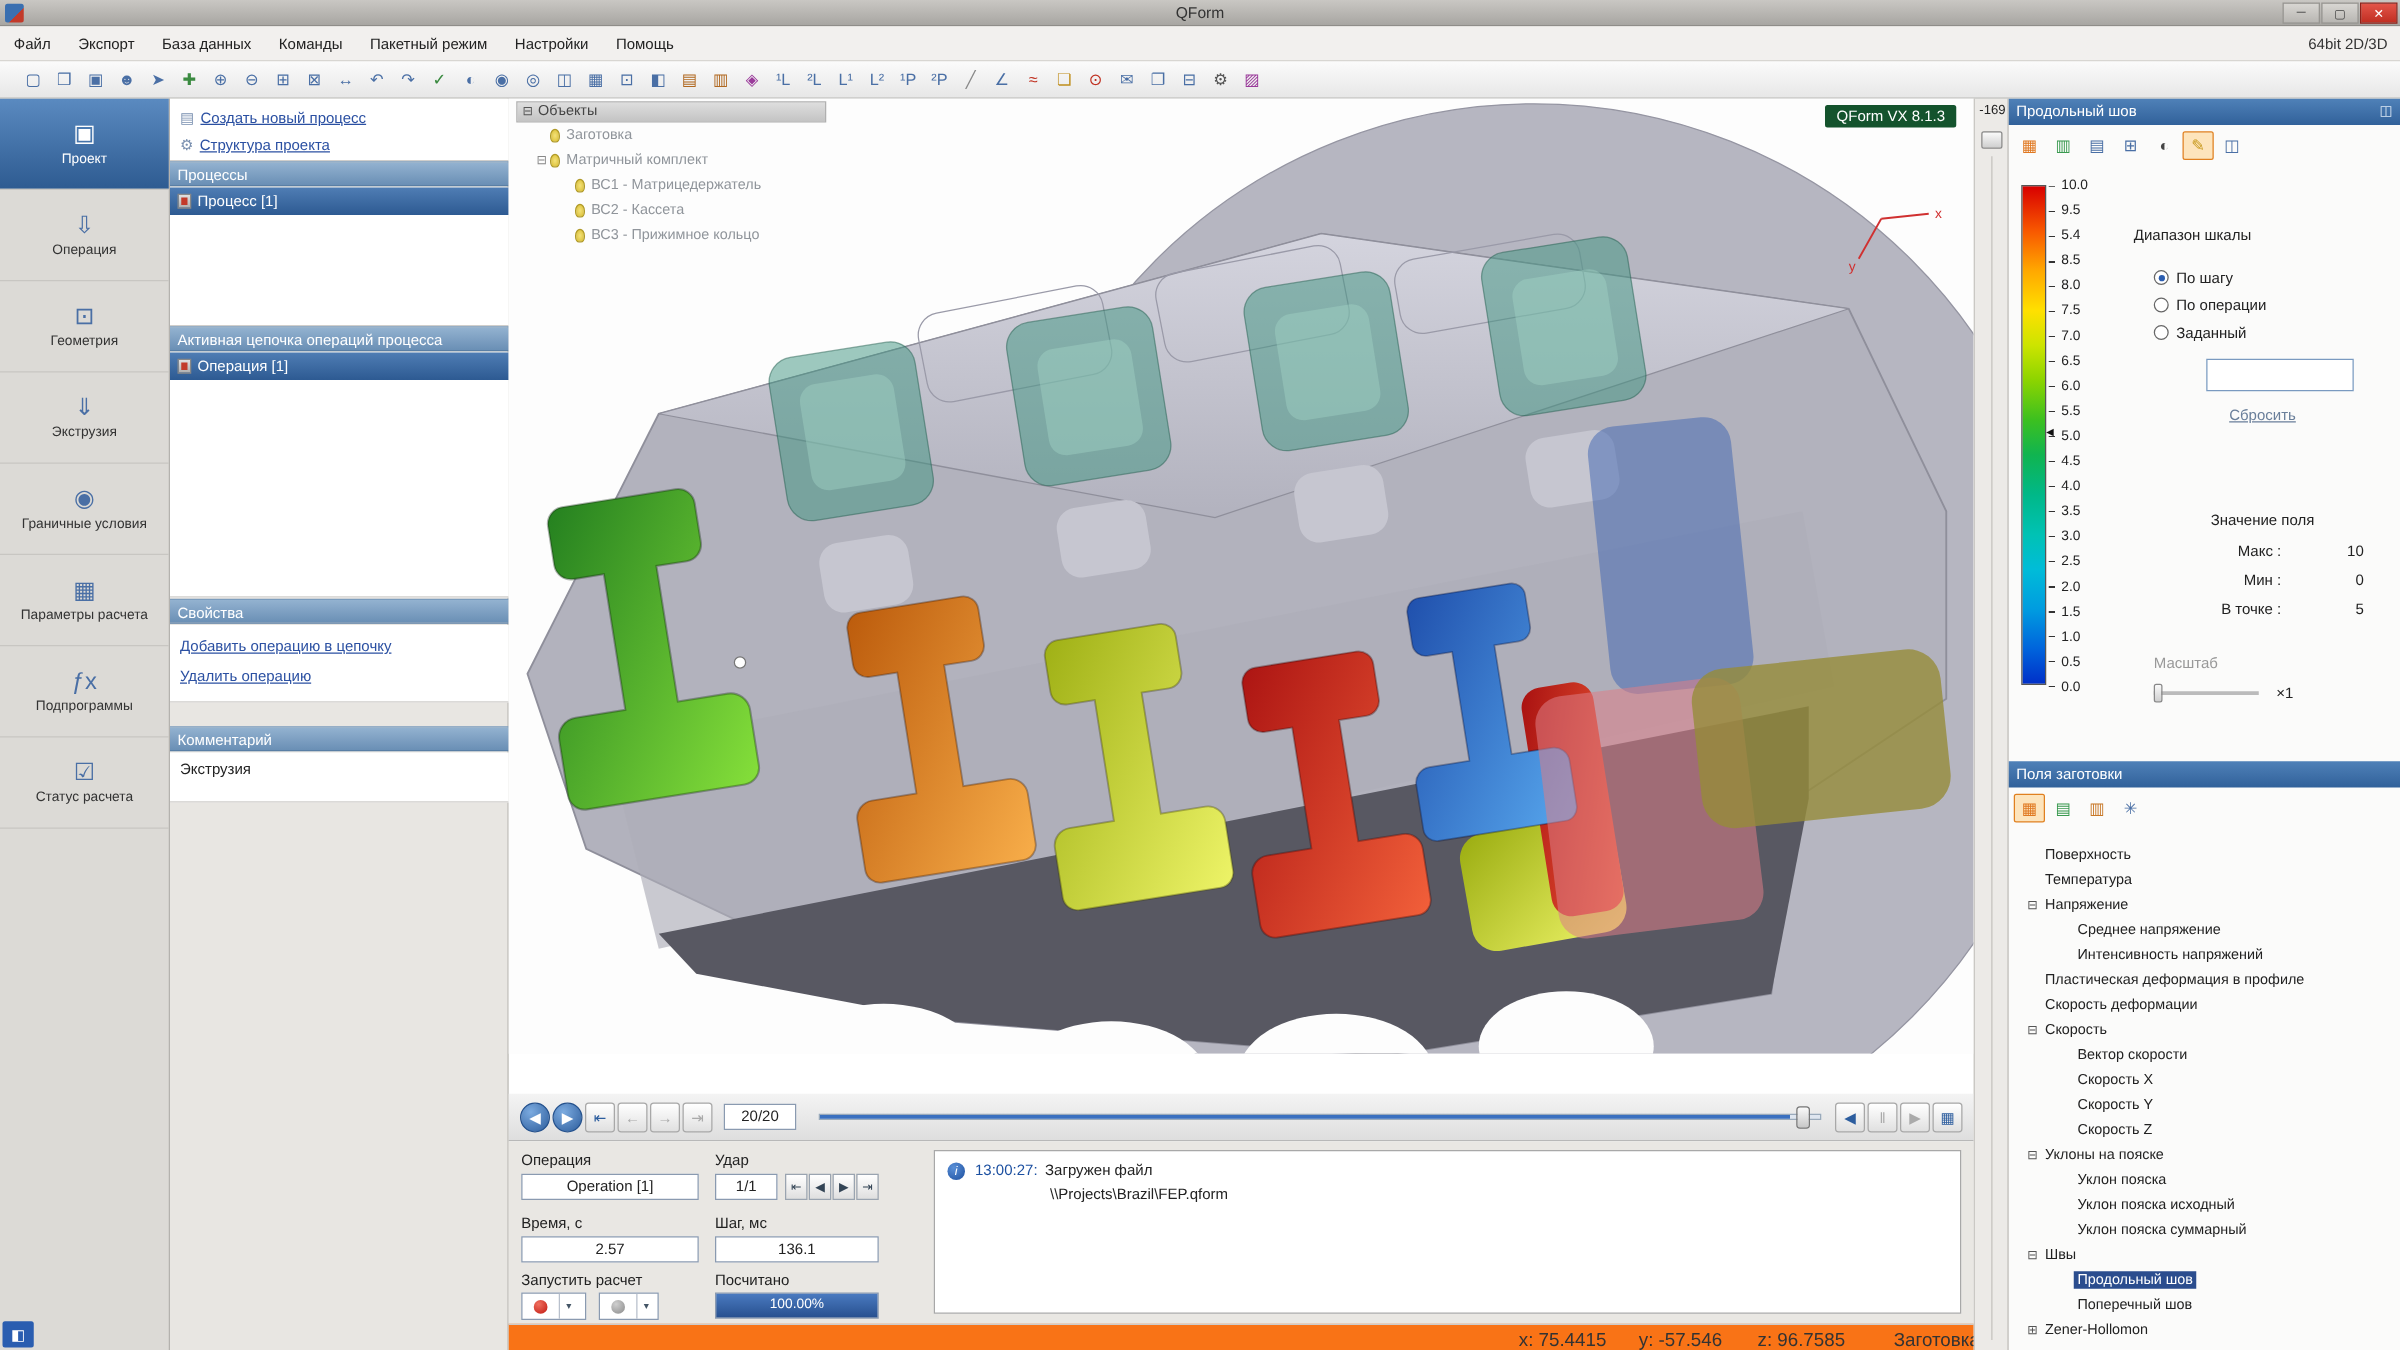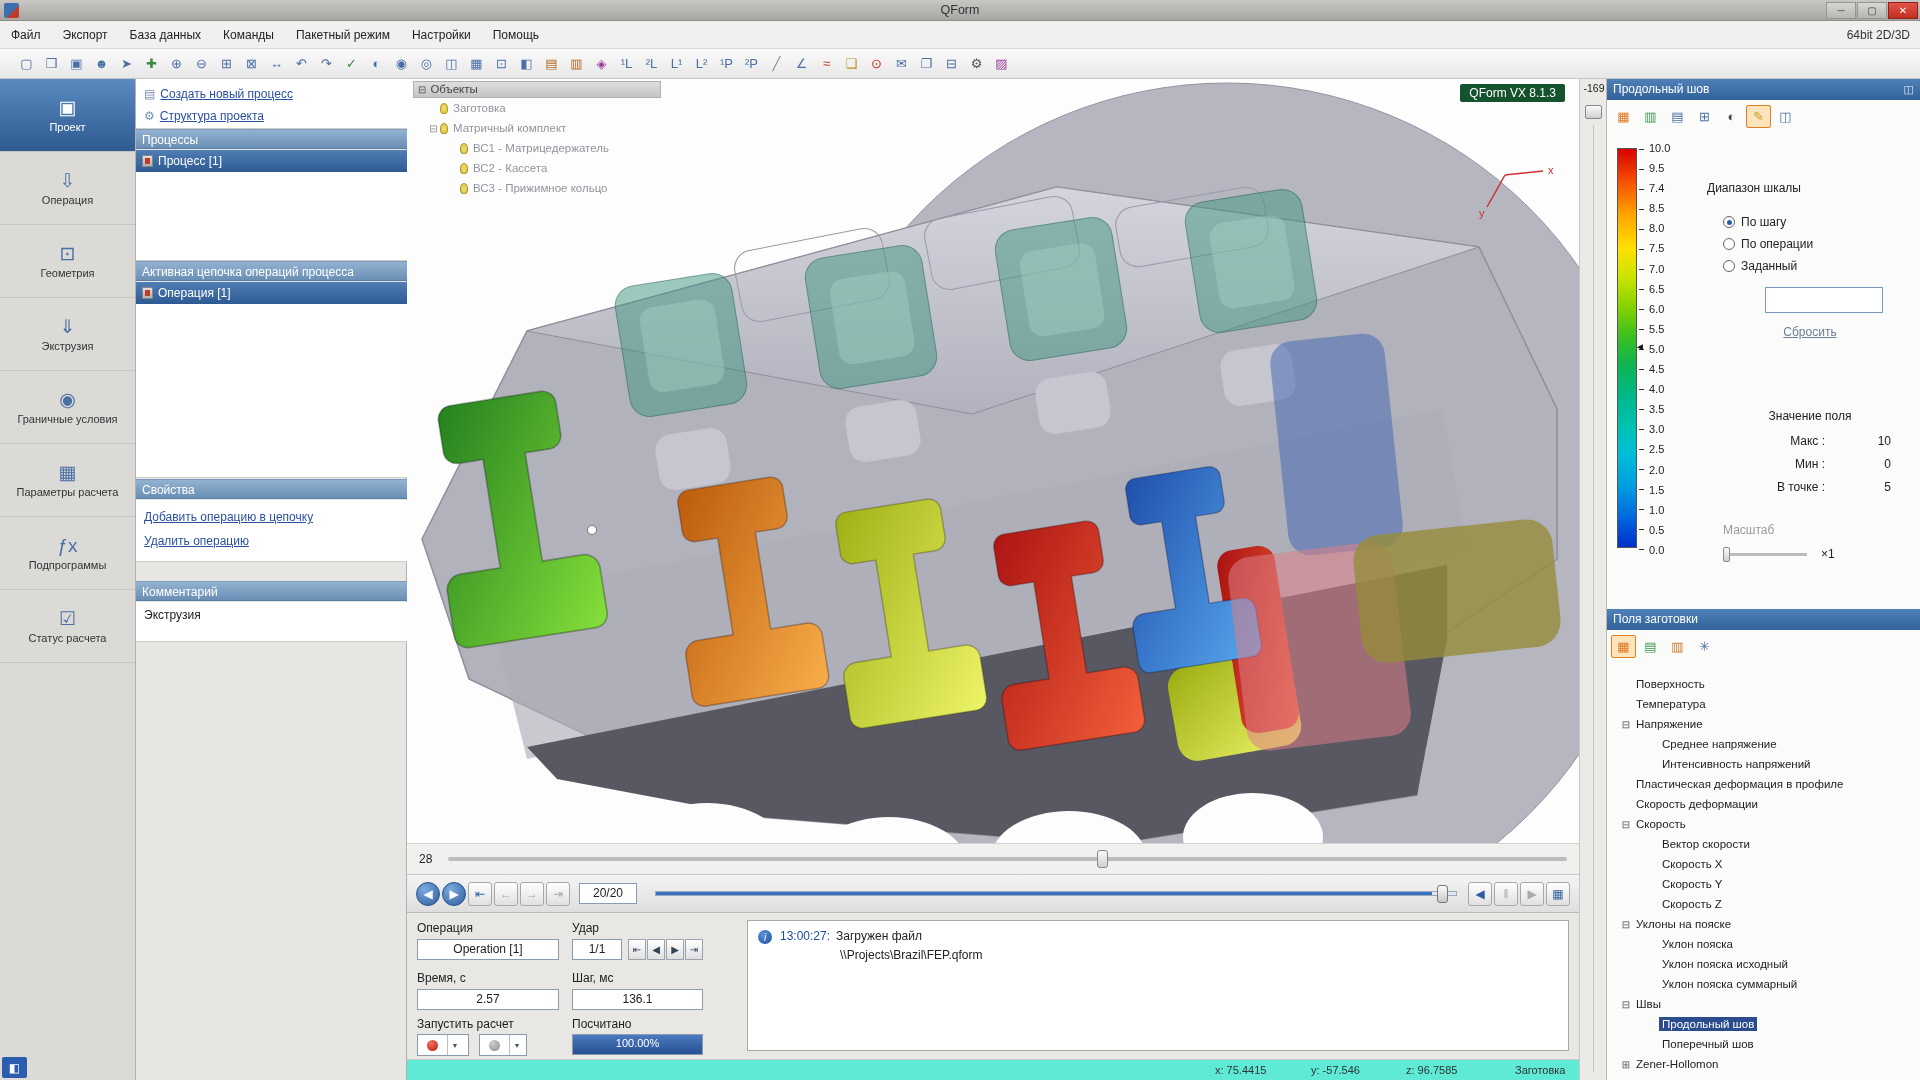--- a/index.html
+++ b/index.html
@@ -120,22 +120,22 @@
   .log { position:absolute; left:340px; top:7px; width:822px; height:131px; background:#fff;
     border:1px solid #a8a8a8; padding:6px 8px 6px 10px; }
   .infoicon { position:absolute; left:10px; top:9px; width:14px; height:14px; border-radius:50%;
     background:radial-gradient(circle at 35% 30%,#5a90d8,#1d4f9e); color:#fff; font-size:10px; font-style:italic;
     display:flex; align-items:center; justify-content:center; }
   .lrow { line-height:19px; padding-left:22px; }
   .lrow:nth-of-type(2) { padding-left:76px; }
   .ltime { color:#1b4fa0; margin-right:6px; }
 
   
-  .statusbar { position:absolute; left:0; top:980px; width:1172px; height:21px; background:#5eead4;
-    border-top:1px solid #ccc; font-size:11px; color:#333; }
+  .statusbar { position:absolute; left:0; top:980px; width:1172px; height:21px; background:#f97316;
+    border-top:1px solid #ccc; font-size:15px; color:#333; }
   .statusbar span { position:absolute; top:4px; }
 
   
   .clip { position:absolute; left:1579px; top:79px; width:28px; height:1001px; background:#eceae7;
     border-left:1px solid #cac8c4; border-right:1px solid #b8b6b2; }
   .clipval { position:absolute; left:0; top:3px; width:28px; text-align:center; font-size:10.5px; color:#222; }
   .cliphandle { position:absolute; left:5px; top:26px; width:17px; height:14px;
     background:linear-gradient(#fafafa,#cfcfcf); border:1px solid #888; border-radius:2px; }
   .clipline { position:absolute; left:13px; top:46px; bottom:8px; width:1px; background:#c4c2be; }
 
@@ -515,26 +515,20 @@
             <span class="twisty"></span>
             <span class="bulb"></span>
             <span>ВС3 - Прижимное кольцо</span>
           </div>
         </div>
     </div>
 
     <div class="badge">QForm VX 8.1.3</div>
   </div>
 
-  <div class="framerow">
-    <span>28</span>
-    <div class="ftrack">
-      <div class="fhandle"></div>
-    </div>
-  </div>
 
   <div class="playbar">
     <div style="display:flex;">
 
     <span class="pbtn round">
           <span>◀</span>
         </span>
         <span class="pbtn round">
           <span>▶</span>
         </span>
@@ -671,21 +665,21 @@
         <span>◫</span>
       </span>
     </div>
 
   <div class="cbar"></div>
   <div class="tickmarks"></div>
   <div class="ticks">
 
   <span class="tick">10.0</span>
       <span class="tick">9.5</span>
-      <span class="tick">7.4</span>
+      <span class="tick">5.4</span>
       <span class="tick">8.5</span>
       <span class="tick">8.0</span>
       <span class="tick">7.5</span>
       <span class="tick">7.0</span>
       <span class="tick">6.5</span>
       <span class="tick">6.0</span>
       <span class="tick">5.5</span>
       <span class="tick">5.0</span>
       <span class="tick">4.5</span>
       <span class="tick">4.0</span>

